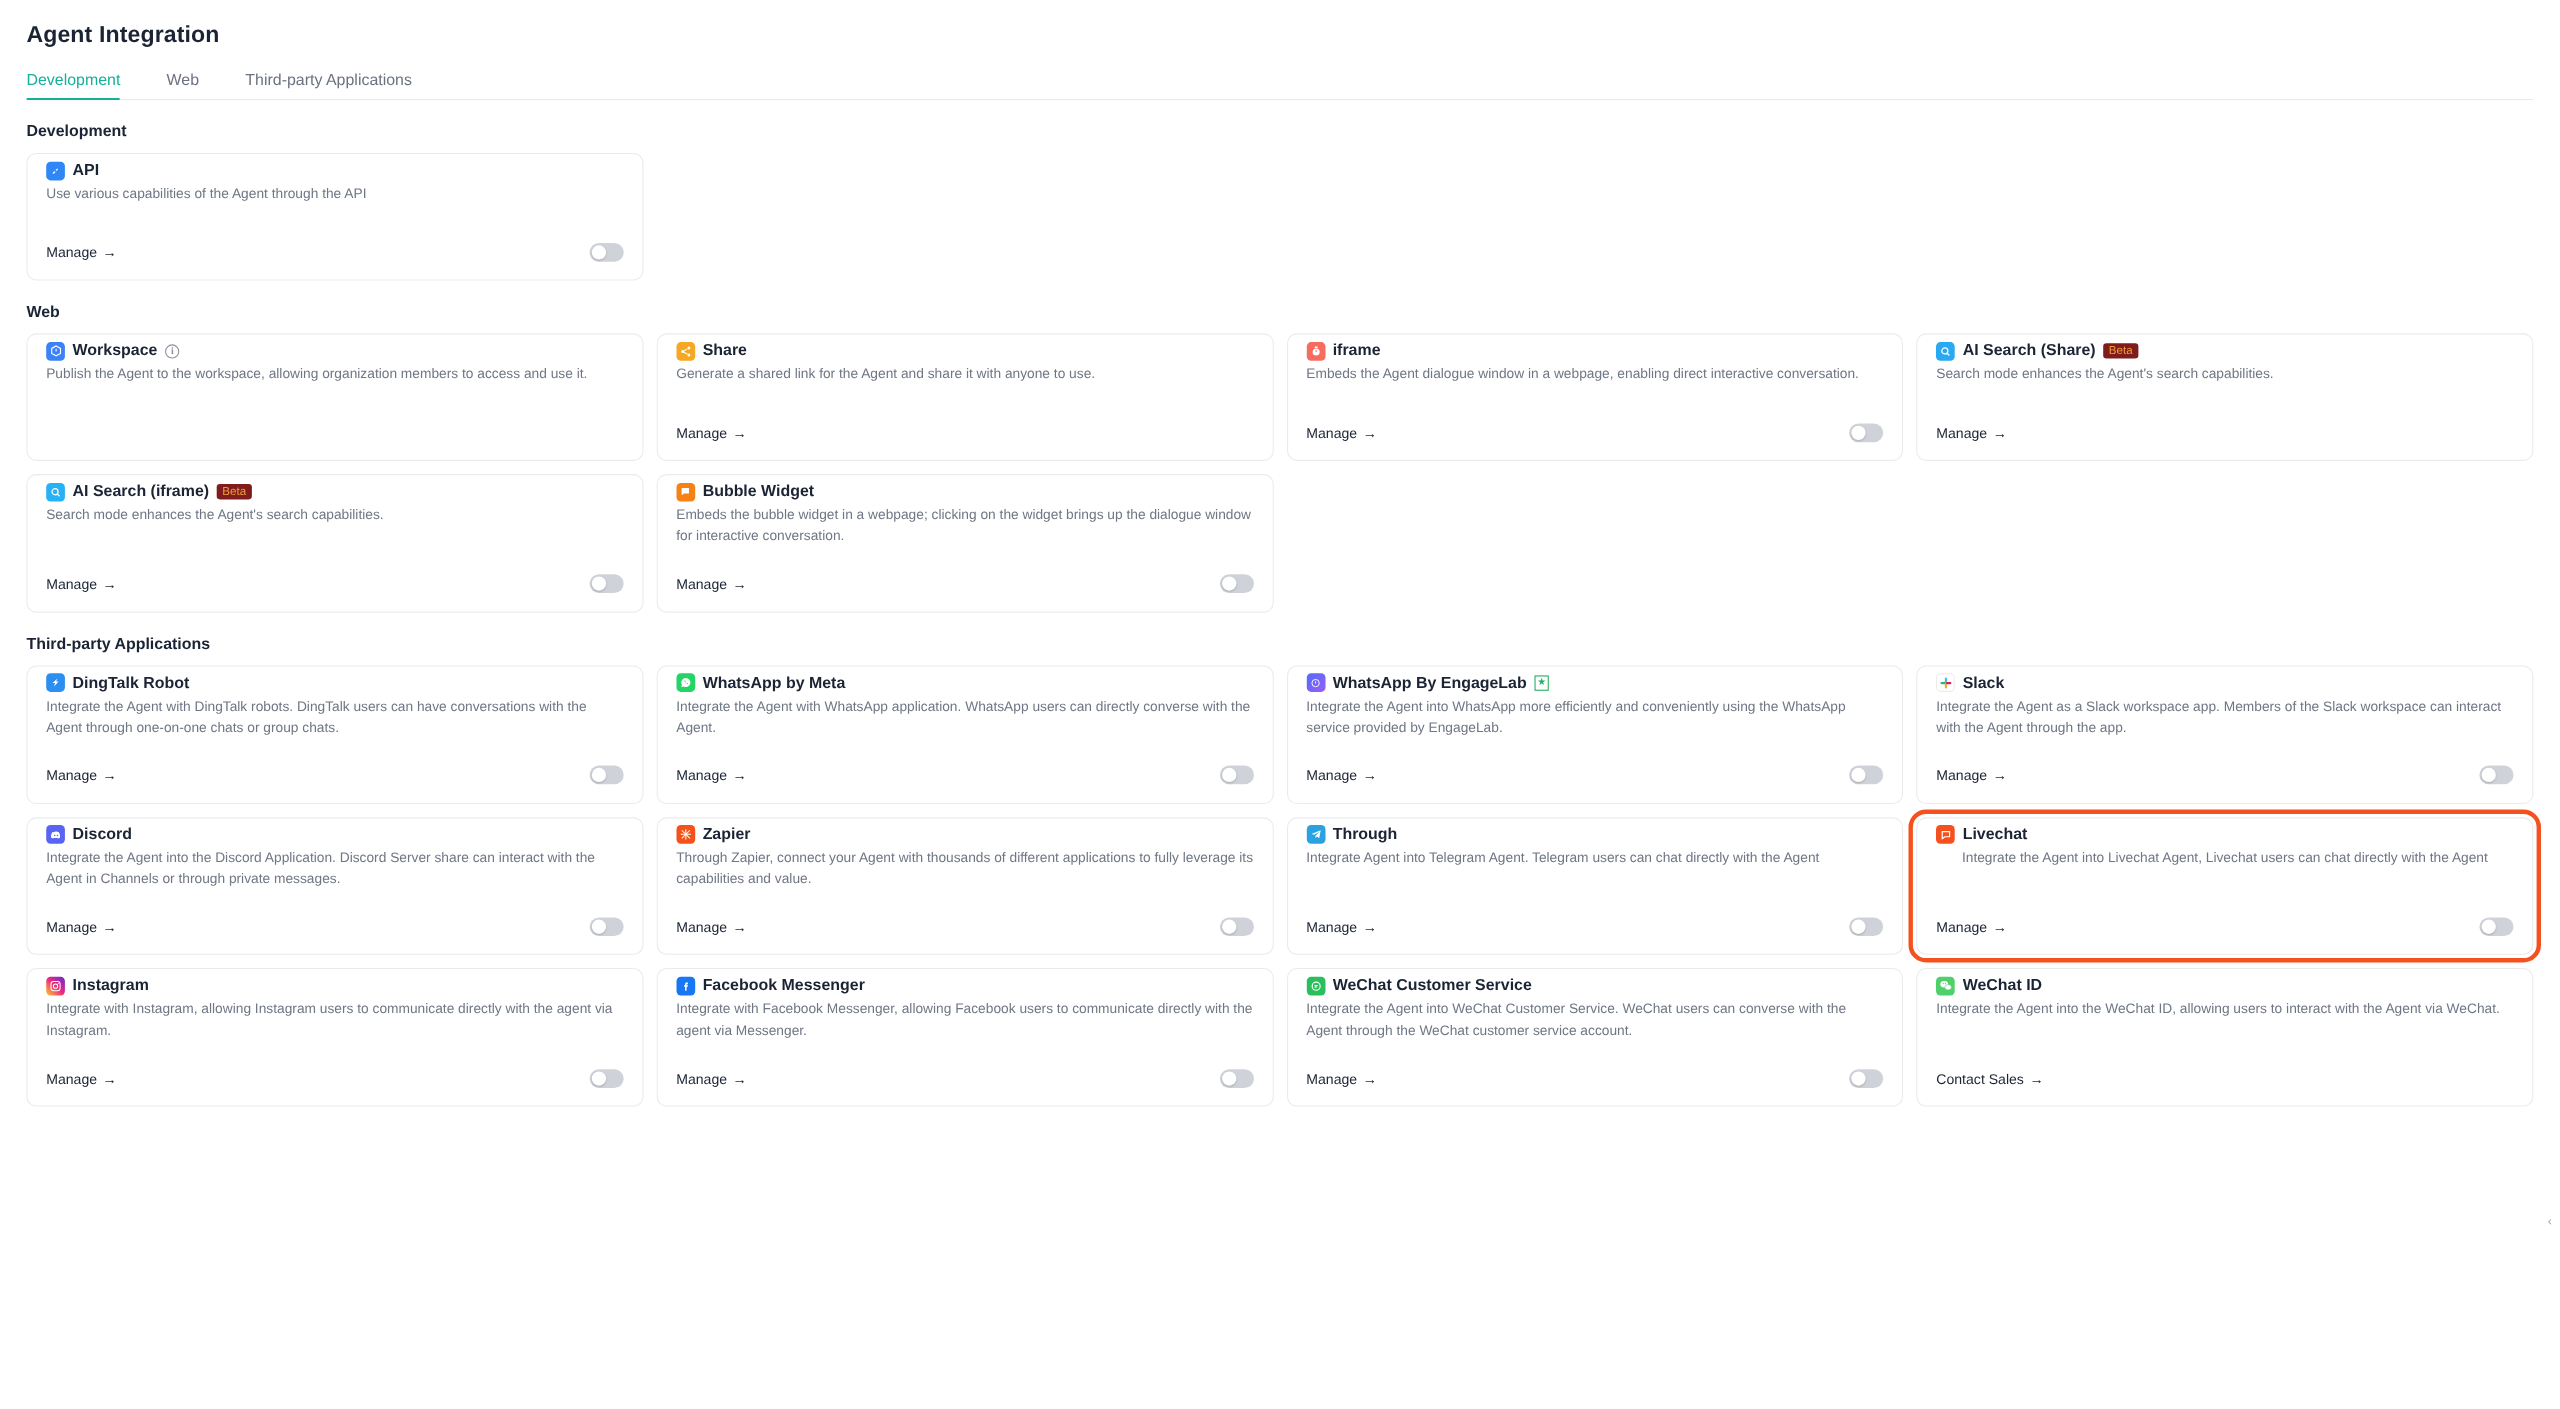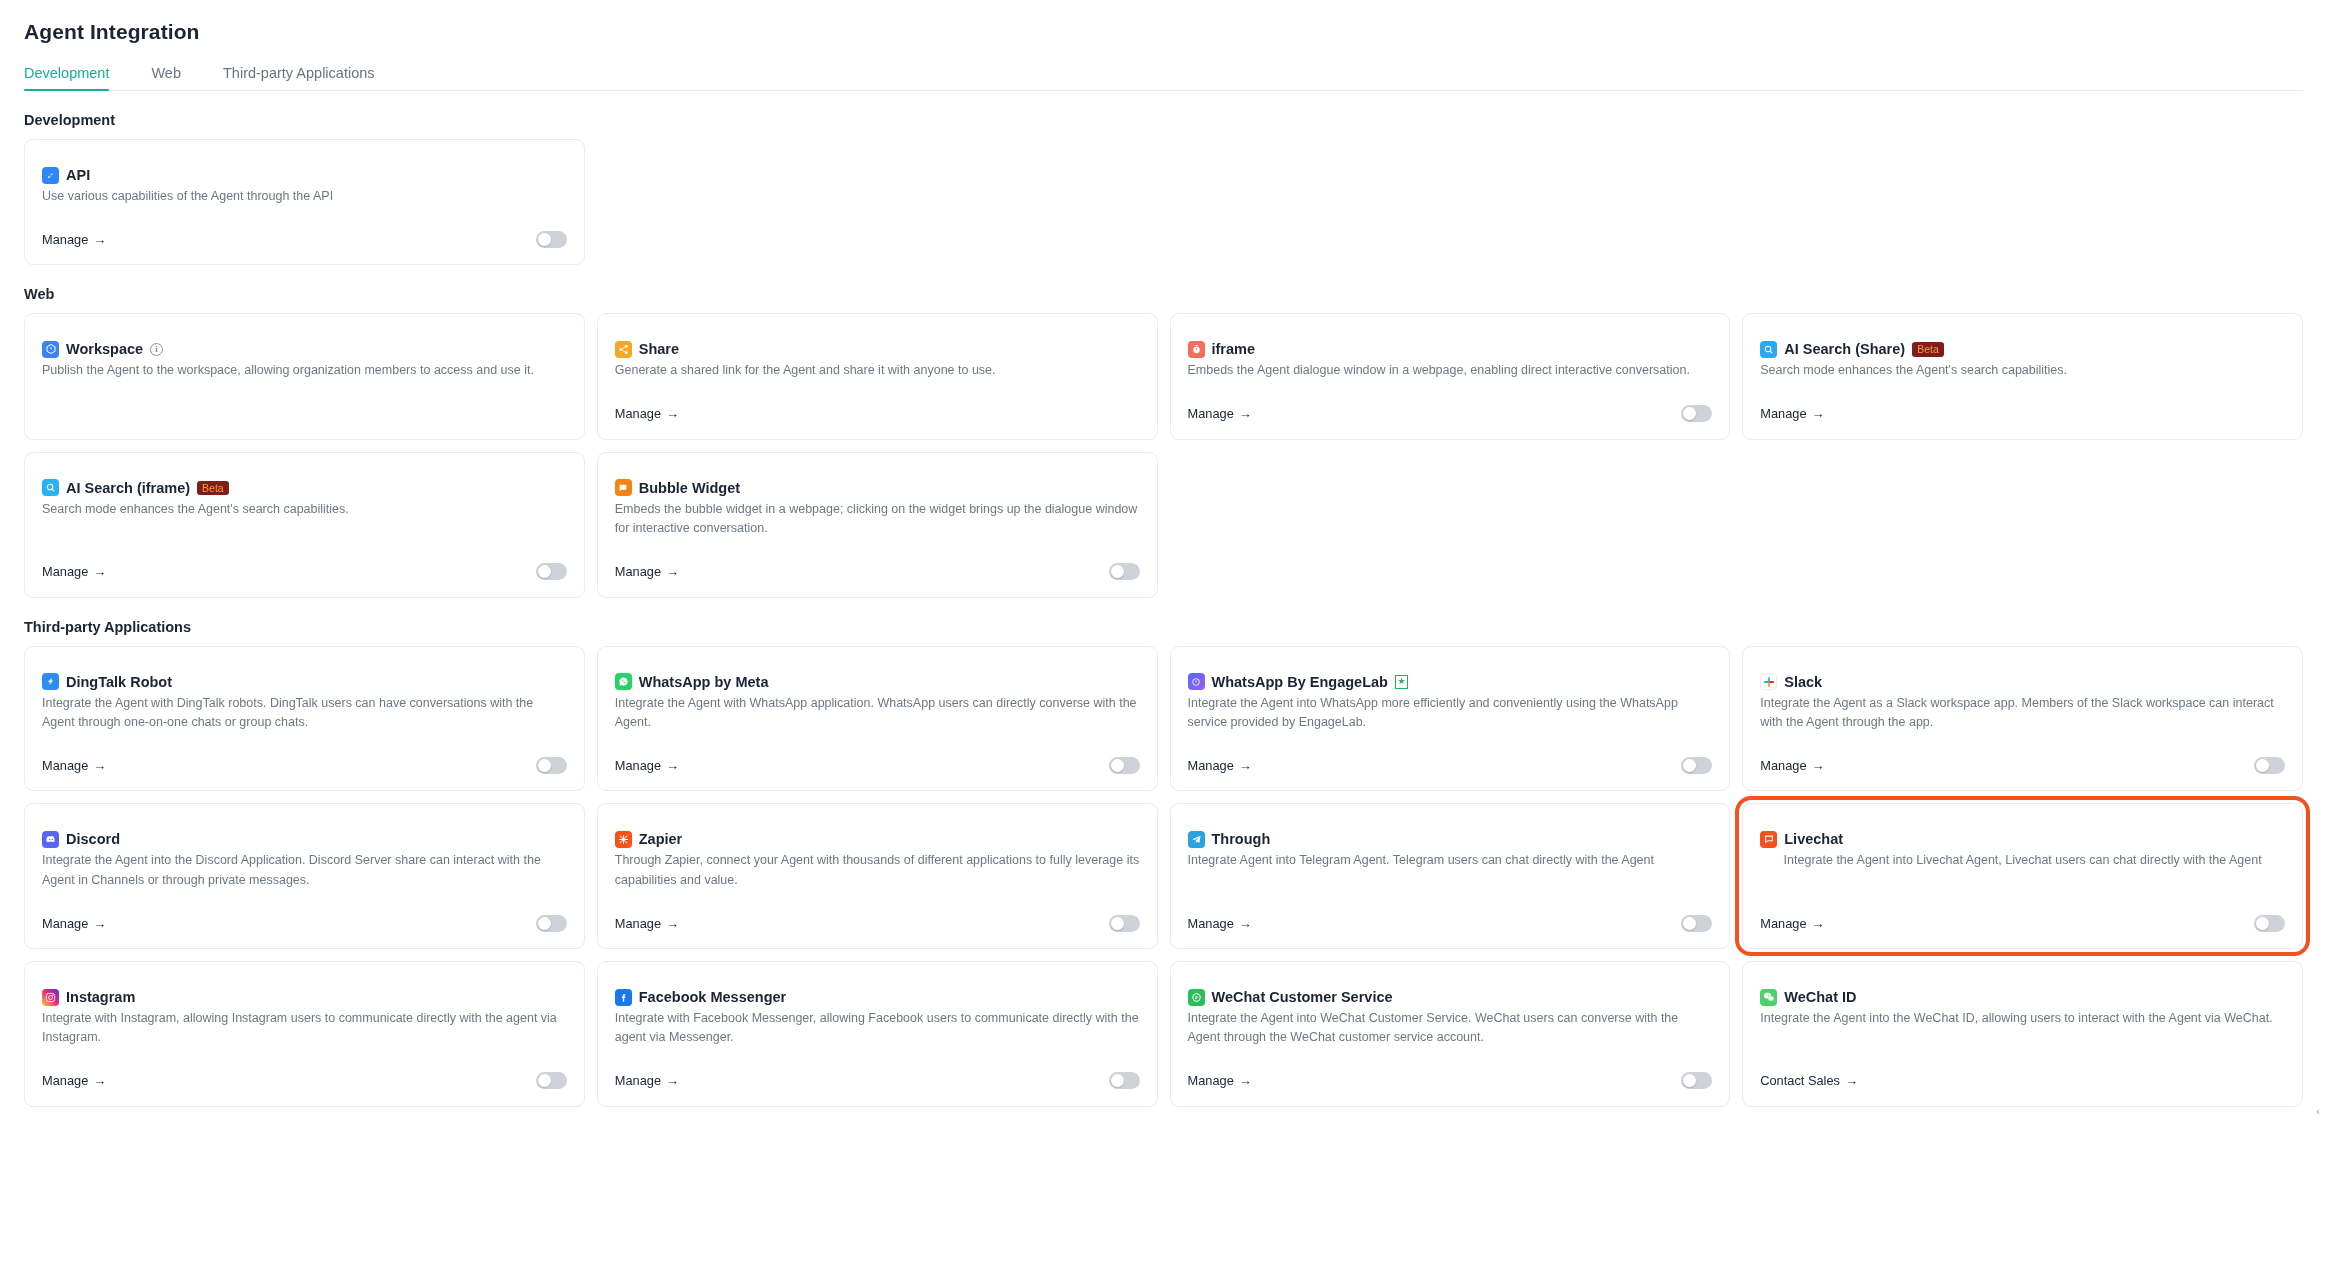--- a/index.html
+++ b/index.html
@@ -59,21 +59,21 @@
     display: grid;
     grid-template-columns: repeat(4, 1fr);
     gap: 12px;
   }
 
   
   .card {
     background: #fff;
     border: 1px solid #e9ebef;
     border-radius: 9px;
-    padding: 24px 17px 14px 17px;
+    padding: 4px 17px 14px 17px;
     min-height: 116px;
     display: flex;
     flex-direction: column;
     position: relative;
   }
   .card.highlight {
     outline: 4px solid #f4511e;
     outline-offset: 3px;
     border-radius: 9px;
     text-align: center;

